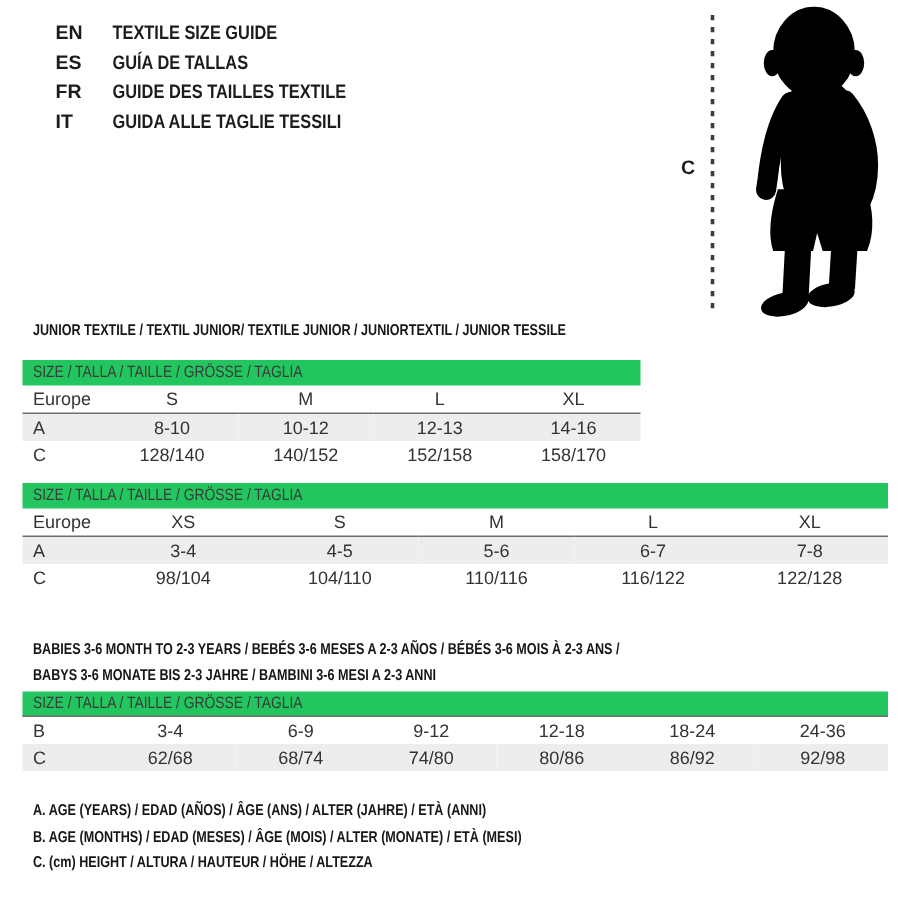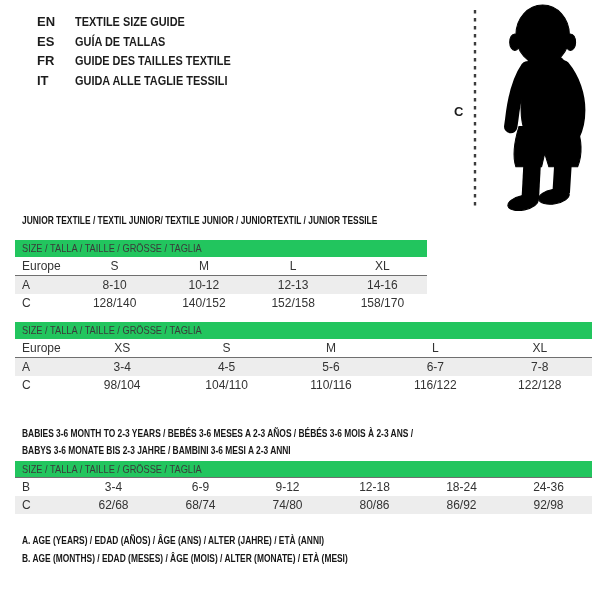--- a/index.html
+++ b/index.html
@@ -177,13 +177,16 @@
     </table>
 </div>
 
 <div class="footnotes">
   <div class="fn">
       <span class="cond-t">A. AGE (YEARS) / EDAD (AÑOS) / ÂGE (ANS) / ALTER (JAHRE) / ETÀ (ANNI)</span>
     </div>
   <div class="fn">
       <span class="cond-t">B. AGE (MONTHS) / EDAD (MESES) / ÂGE (MOIS) / ALTER (MONATE) / ETÀ (MESI)</span>
     </div>
+  <div class="fn">
+      <span class="cond-t">C. (cm) HEIGHT / ALTURA / HAUTEUR / HÖHE / ALTEZZA</span>
+    </div>
 </div>
 
 </body></html>

